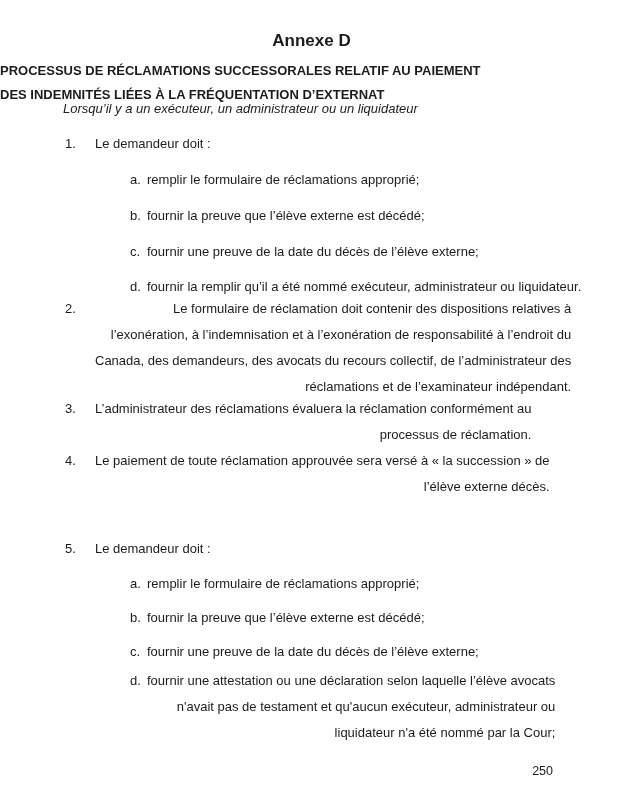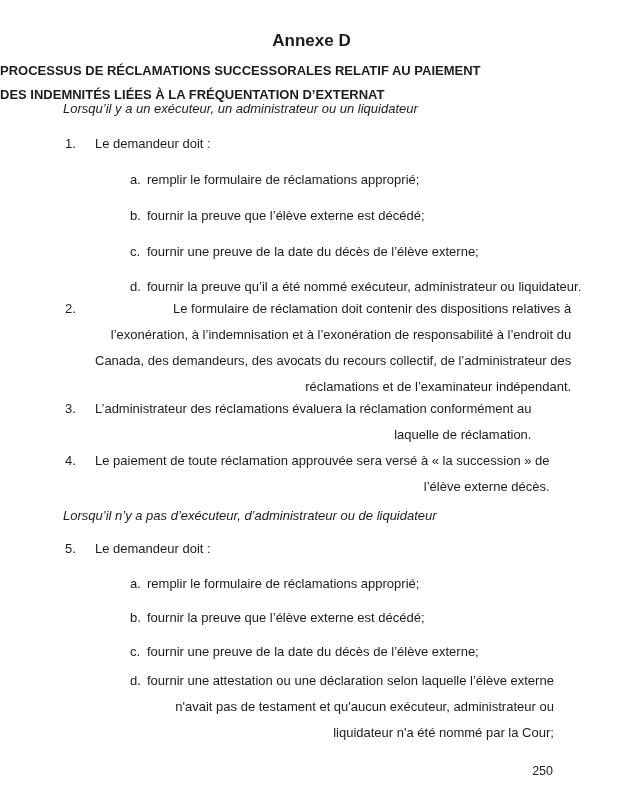--- a/index.html
+++ b/index.html
@@ -103,44 +103,43 @@
     <div class="txt">fournir la preuve que l’élève externe est décédé;</div>
   </div>
 
   <div class="item sub" style="top:239px">
     <span class="num">c.</span>
     <div class="txt">fournir une preuve de la date du décès de l’élève externe;</div>
   </div>
 
   <div class="item sub" style="top:274px">
     <span class="num">d.</span>
-    <div class="txt">fournir la preuve qu’il a été nommé exécuteur, administrateur ou liquidateur.</div>
+    <div class="txt">fournir la remplir qu’il a été nommé exécuteur, administrateur ou liquidateur.</div>
   </div>
 
   <div class="item" style="top:296px">
     <span class="num">2.</span>
     <div class="txt">Le formulaire de réclamation doit contenir des dispositions relatives à
 l’exonération, à l’indemnisation et à l’exonération de responsabilité à l’endroit du
 Canada, des demandeurs, des avocats du recours collectif, de l’administrateur des
 réclamations et de l’examinateur indépendant.</div>
   </div>
 
   <div class="item" style="top:396px">
     <span class="num">3.</span>
     <div class="txt">L’administrateur des réclamations évaluera la réclamation conformément au
-laquelle de réclamation.</div>
+processus de réclamation.</div>
   </div>
 
   <div class="item" style="top:448px">
     <span class="num">4.</span>
     <div class="txt">Le paiement de toute réclamation approuvée sera versé à « la succession » de
 l’élève externe décès.</div>
   </div>
 
-  <div class="section-heading" style="top:508px">Lorsqu’il n’y a pas d’exécuteur, d’administrateur ou de liquidateur</div>
 
   <div class="item" style="top:536px">
     <span class="num">5.</span>
     <div class="txt">Le demandeur doit :</div>
   </div>
 
   <div class="item sub" style="top:571px">
     <span class="num">a.</span>
     <div class="txt">remplir le formulaire de réclamations approprié;</div>
   </div>
@@ -150,20 +149,20 @@
     <div class="txt">fournir la preuve que l’élève externe est décédé;</div>
   </div>
 
   <div class="item sub" style="top:639px">
     <span class="num">c.</span>
     <div class="txt">fournir une preuve de la date du décès de l’élève externe;</div>
   </div>
 
   <div class="item sub" style="top:668px">
     <span class="num">d.</span>
-    <div class="txt">fournir une attestation ou une déclaration selon laquelle l’élève externe
+    <div class="txt">fournir une attestation ou une déclaration selon laquelle l’élève avocats
 n'avait pas de testament et qu'aucun exécuteur, administrateur ou
 liquidateur n'a été nommé par la Cour;</div>
   </div>
 
   <div class="page-number">250</div>
 
 </div>
 
 </body></html>

